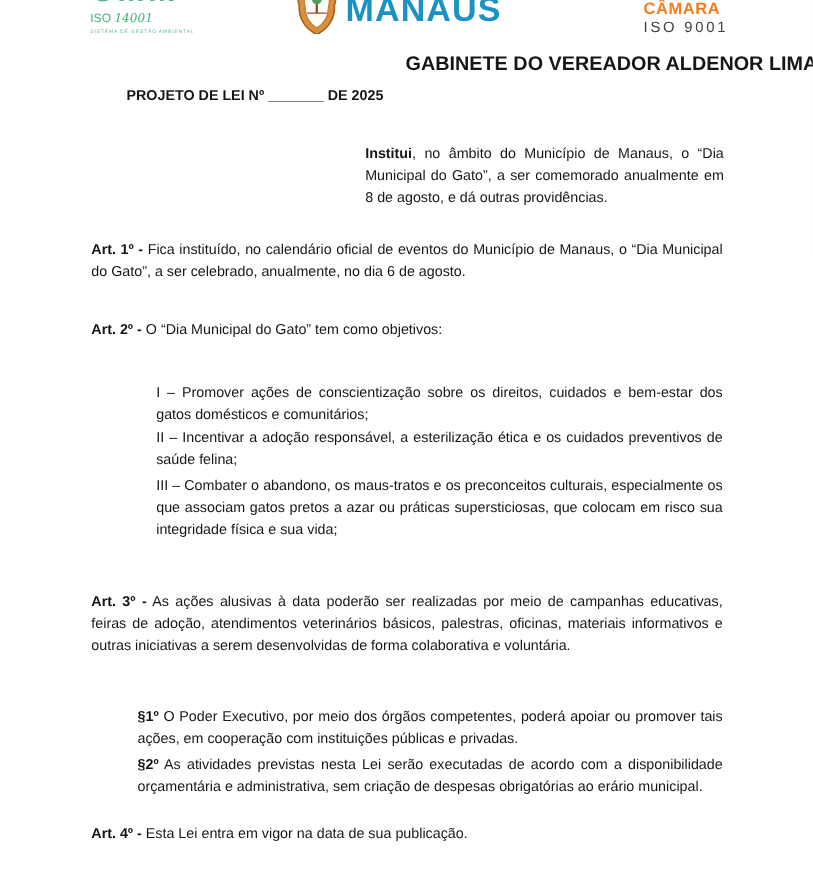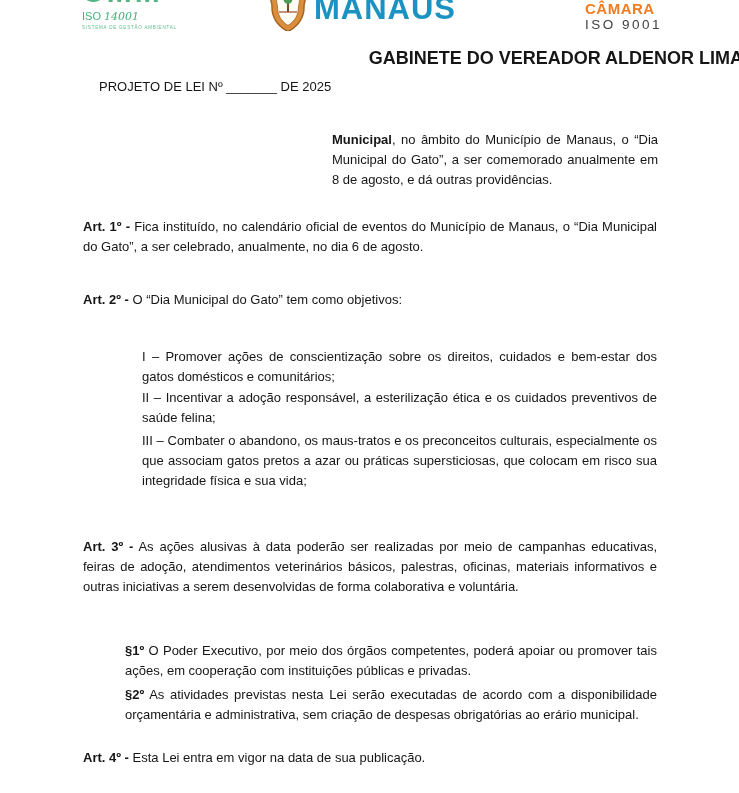--- a/index.html
+++ b/index.html
@@ -37,21 +37,21 @@
   .iso9001 { font-size: 13.5px; letter-spacing: 2.5px; line-height: 15px; }
 
   
   .office-title {
     position: absolute; top: 44px; left: 0; width: 100%;
     text-align: right; font-weight: bold; font-size: 18px; margin: 4px;
   }
   p.doc { position: absolute; margin: 0; font-size: 13px; line-height: 20px; text-align: justify; }
   .doc b { font-weight: bold; }
 
-  .doc-title { top: 77px; left: 75px; width: 574px; font-weight: normal; font-size: 13.5px; text-align: left; padding-left: 24px; }
+  .doc-title { top: 77px; left: 91px; width: 574px; font-weight: bold; font-size: 13.5px; text-align: left; padding-left: 24px; }
   .ementa { top: 130px; left: 332px; width: 326px; }
   .art-1 { top: 217px; left: 83px; width: 574px; }
   .art-2 { top: 290px; left: 83px; width: 574px; }
   .obj-0 { top: 347px; left: 142px; width: 515px; }
   .obj-1 { top: 388px; left: 142px; width: 515px; }
   .obj-2 { top: 431px; left: 142px; width: 515px; }
   .obj-3 { top: 491px; left: 142px; width: 515px; }
   .art-3 { top: 537px; left: 83px; width: 574px; }
   .par-1 { top: 641px; left: 125px; width: 532px; }
   .par-2 { top: 685px; left: 125px; width: 532px; }
@@ -89,21 +89,21 @@
 
   <div class="logo-right">
     <div class="camara-text" style="color: rgb(244, 124, 32);">CÂMARA</div>
     <div class="iso9001" style="color: rgb(63, 63, 63);">ISO 9001</div>
   </div>
 
   <h1 class="office-title">GABINETE DO VEREADOR ALDENOR LIMA</h1>
 
   <p class="doc doc-title">PROJETO DE LEI Nº _______ DE 2025</p>
 
-  <p class="doc ementa"><b>Municipal</b><span>, no âmbito do Município de Manaus, o “Dia Municipal do Gato”, a ser comemorado anualmente em 8 de agosto, e dá outras providências.</span></p>
+  <p class="doc ementa"><b>Institui</b><span>, no âmbito do Município de Manaus, o “Dia Municipal do Gato”, a ser comemorado anualmente em 8 de agosto, e dá outras providências.</span></p>
 
   <p class="doc art-1"><b>Art. 1º -</b><span> Fica instituído, no calendário oficial de eventos do Município de Manaus, o “Dia Municipal do Gato”, a ser celebrado, anualmente, no dia 6 de agosto.</span></p>
 
   <p class="doc art-2"><b>Art. 2º -</b><span> O “Dia Municipal do Gato” tem como objetivos:</span></p>
 
   <p class="doc obj-0">I – Promover ações de conscientização sobre os direitos, cuidados e bem-estar dos gatos domésticos e comunitários;</p>
   <p class="doc obj-2">III – Combater o abandono, os maus-tratos e os preconceitos culturais, especialmente os que associam gatos pretos a azar ou práticas supersticiosas, que colocam em risco sua integridade física e sua vida;</p>
   <p class="doc obj-1">II – Incentivar a adoção responsável, a esterilização ética e os cuidados preventivos de saúde felina;</p>
 
   <p class="doc art-3"><b>Art. 3º -</b><span> As ações alusivas à data poderão ser realizadas por meio de campanhas educativas, feiras de adoção, atendimentos veterinários básicos, palestras, oficinas, materiais informativos e outras iniciativas a serem desenvolvidas de forma colaborativa e voluntária.</span></p>

